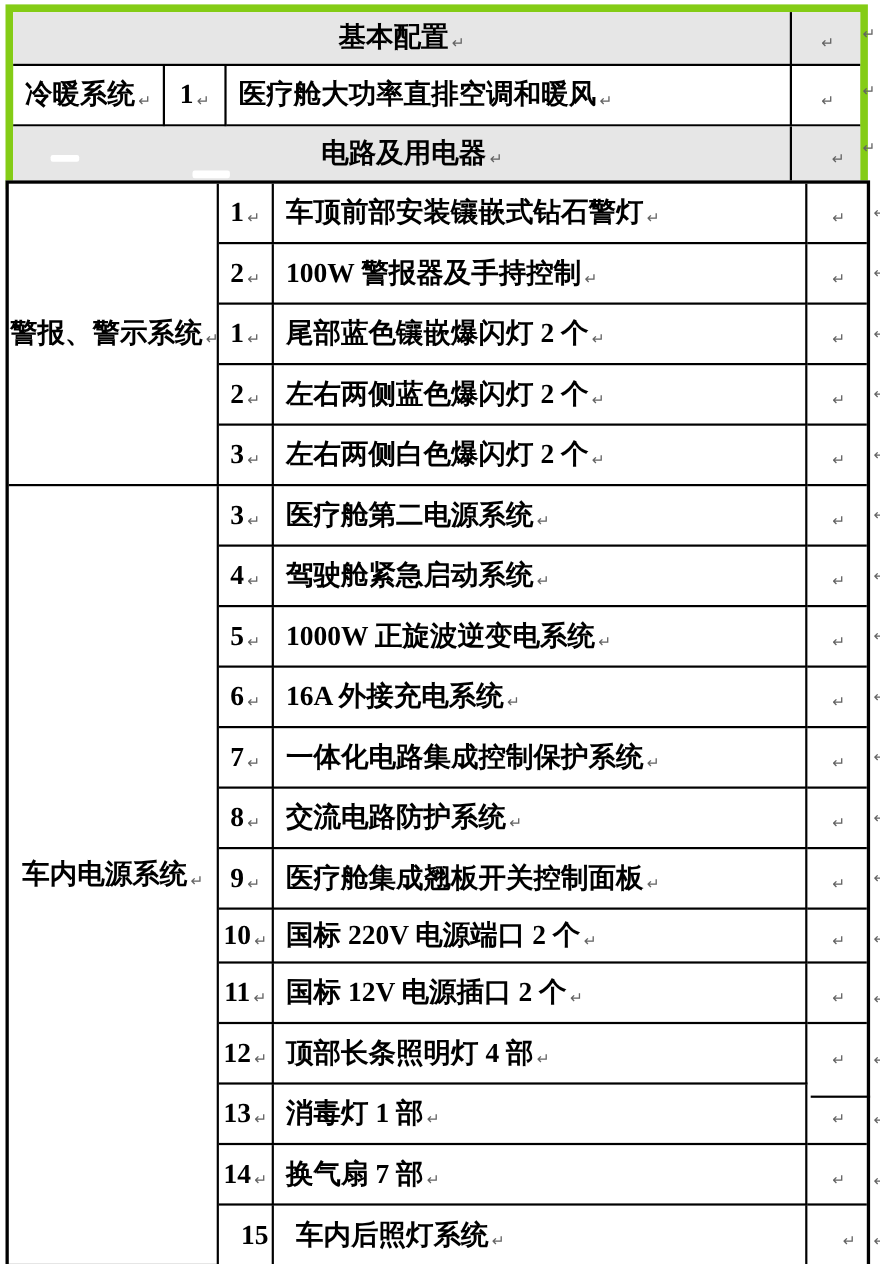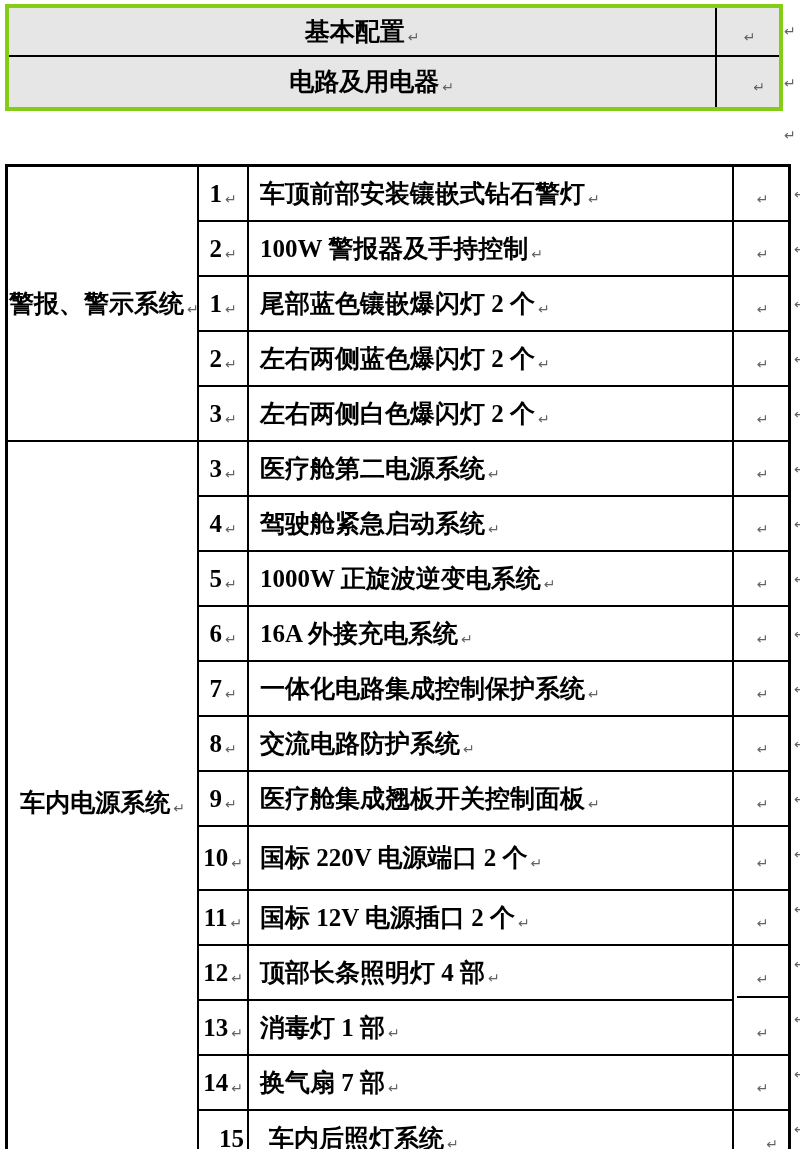--- a/index.html
+++ b/index.html
@@ -7,21 +7,21 @@
     position:relative;width:800px;height:1149px;background:#ffffff;
     overflow:hidden;
     font-family:"Liberation Serif","DejaVu Serif",serif;
     font-weight:bold;color:#000;
   }
   table{border-collapse:separate;border-spacing:0;table-layout:fixed;position:absolute;background:#fff;}
   td{box-sizing:border-box;border-right:2px solid #000;border-bottom:2px solid #000;
      vertical-align:middle;font-size:25px;line-height:1.1;overflow:hidden;white-space:nowrap;}
   td.last-col{border-right:none;}
   tr.last-row td{border-bottom:none;padding-left:20px;}
-  #top-table{left:5px;top:4px;width:776px;border:4px solid #84cc16;}
+  #top-table{left:5px;top:4px;width:776px;border:7px solid #84cc16;}
   #main-table{left:5px;top:164px;width:786px;border:3px solid #000;}
   .hdr{background:#e6e6e6;text-align:center;}
   .tail{text-align:center;}
   .label-cell{text-align:center;}
   .num-cell{text-align:center;}
   .desc-cell{padding-left:11px;text-align:left;}
   .mark{
     font-family:"DejaVu Sans",sans-serif;font-weight:normal;font-size:14px;color:#636363;
     margin-left:3px;position:relative;top:2px;
   }
@@ -42,20 +42,26 @@
     <colgroup>
         <col style="width:138px">
         <col style="width:56px">
         <col style="width:514px">
         <col style="width:62px">
       </colgroup>
     <tbody>
         <tr style="height:49px">
       <td colspan="3" class="hdr"><span>基本配置</span><span class="mark">↵</span></td>
       <td class="hdr tail last-col"><span class="mark">↵</span></td>
+    </tr>
+    <tr style="height:55px">
+      <td class="label-cell"><span>冷暖系统</span><span class="mark">↵</span></td>
+      <td class="num-cell"><span>1</span><span class="mark">↵</span></td>
+      <td class="desc-cell"><span>医疗舱大功率直排空调和暖风</span><span class="mark">↵</span></td>
+      <td class="tail last-col"><span class="mark">↵</span></td>
     </tr>
     <tr style="height:50px" class="last-row">
       <td colspan="3" class="hdr"><span>电路及用电器</span><span class="mark">↵</span></td>
       <td class="hdr tail last-col"><span class="mark">↵</span></td>
     </tr>
   </tbody>
     </table>
 
   <div class="smudge" style="left:46px;top:141px;width:26px;height:6px;"></div>
   <div class="smudge" style="left:175px;top:155px;width:34px;height:7px;"></div>
@@ -123,21 +129,21 @@
     <tr style="height:55px">
       <td class="num-cell"><span>8</span><span class="mark">↵</span></td>
       <td class="desc-cell"><span>交流电路防护系统</span><span class="mark">↵</span></td>
       <td class="tail last-col"><span class="mark">↵</span></td>
     </tr>
     <tr style="height:55px">
       <td class="num-cell"><span>9</span><span class="mark">↵</span></td>
       <td class="desc-cell"><span>医疗舱集成翘板开关控制面板</span><span class="mark">↵</span></td>
       <td class="tail last-col"><span class="mark">↵</span></td>
     </tr>
-    <tr style="height:64px">
+    <tr style="height:49px">
       <td class="num-cell"><span>10</span><span class="mark">↵</span></td>
       <td class="desc-cell"><span>国标 220V 电源端口 2 个</span><span class="mark">↵</span></td>
       <td class="tail last-col"><span class="mark">↵</span></td>
     </tr>
     <tr style="height:55px">
       <td class="num-cell"><span>11</span><span class="mark">↵</span></td>
       <td class="desc-cell"><span>国标 12V 电源插口 2 个</span><span class="mark">↵</span></td>
       <td class="tail last-col"><span class="mark">↵</span></td>
     </tr>
     <tr style="height:55px">

